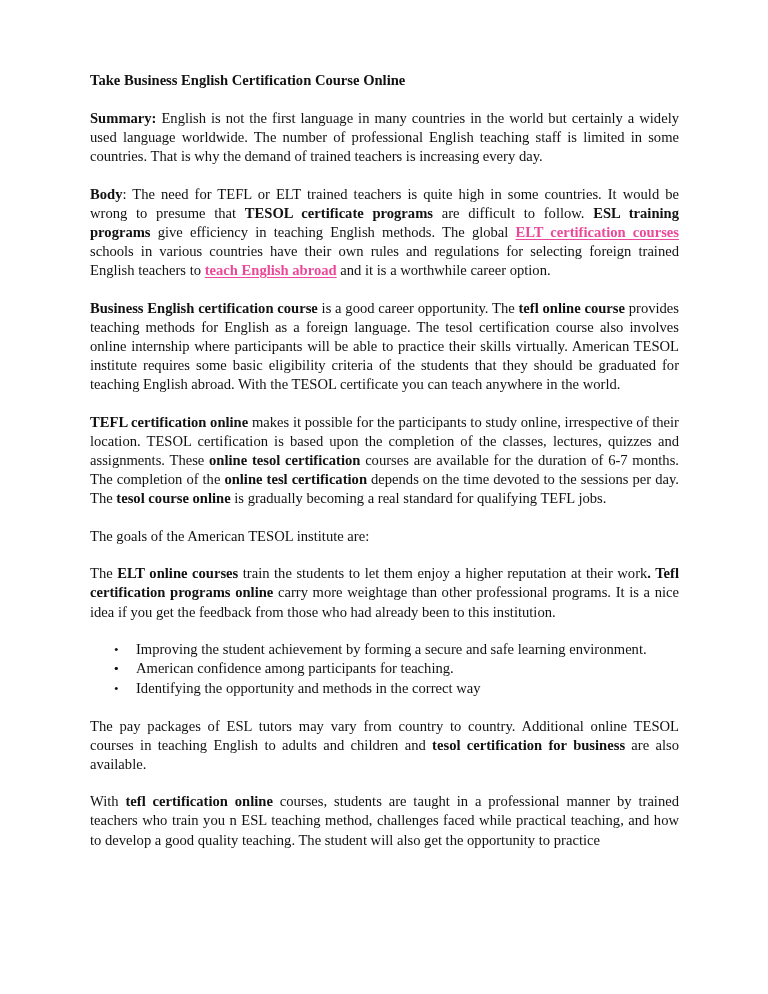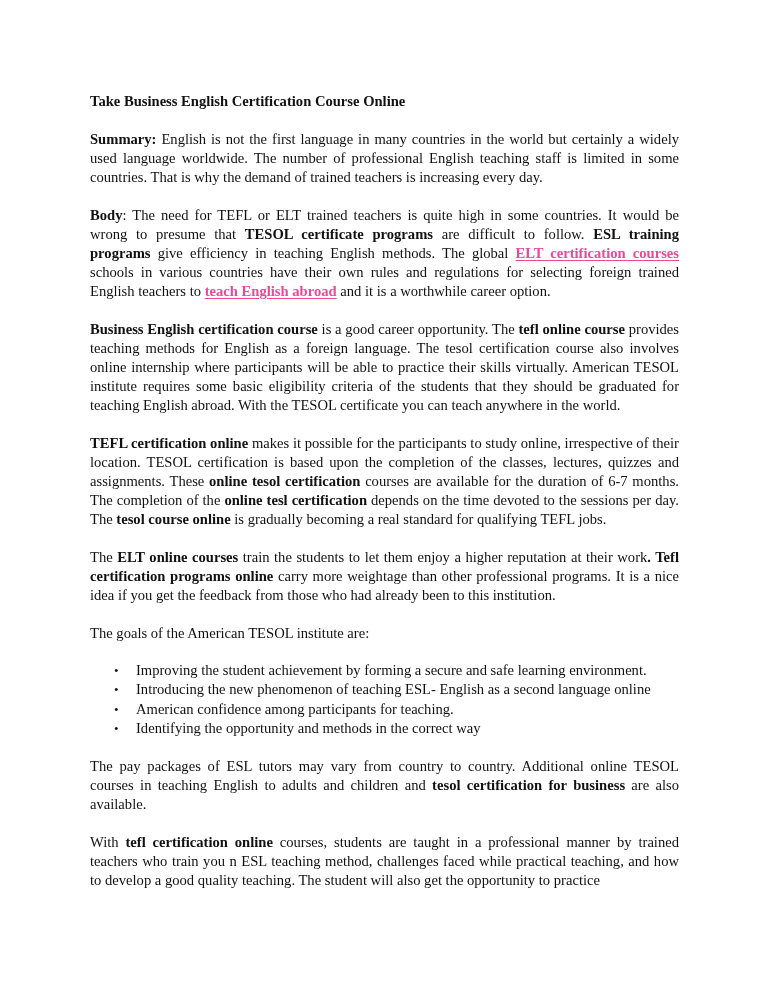--- a/index.html
+++ b/index.html
@@ -11,21 +11,21 @@
       width: 768px;
       height: 994px;
       overflow: hidden;
       position: relative;
       font-family: "Liberation Serif", "DejaVu Serif", serif;
       color: #111111;
     }
     .page {
       position: absolute;
       left: 90px;
-      top: 92px;
+      top: 71px;
       width: 589px;
       font-size: 14.6px;
       line-height: 19.1px;
     }
     .title {
       font-weight: bold;
       margin: 0 0 19px 0;
     }
     p {
       margin: 0 0 18.5px 0;
@@ -66,27 +66,27 @@
   <div class="title">Take Business English Certification Course Online</div>
 
   <p><b>Summary:</b><span> English is not the first language in many countries in the world but certainly a widely used language worldwide. The number of professional English teaching staff is limited in some countries. That is why the demand of trained teachers is increasing every day.</span></p>
 
   <p><b>Body</b><span>: The need for TEFL or ELT trained teachers is quite high in some countries. It would be wrong to presume that </span><b>TESOL certificate programs</b><span> are difficult to follow. </span><b>ESL training programs</b><span> give efficiency in teaching English methods. The global </span><a class="link" href="#">ELT certification courses</a><span> schools in various countries have their own rules and regulations for selecting foreign trained English teachers to </span><a class="link" href="#">teach English abroad</a><span> and it is a worthwhile career option.</span></p>
 
   <p><b>Business English certification course</b><span> is a good career opportunity. The </span><b>tefl online course</b><span> provides teaching methods for English as a foreign language. The tesol certification course also involves online internship where participants will be able to practice their skills virtually. American TESOL institute requires some basic eligibility criteria of the students that they should be graduated for teaching English abroad. With the TESOL certificate you can teach anywhere in the world.</span></p>
 
   <p><b>TEFL certification online</b><span> makes it possible for the participants to study online, irrespective of their location. TESOL certification is based upon the completion of the classes, lectures, quizzes and assignments. These </span><b>online tesol certification</b><span> courses are available for the duration of 6-7 months. The completion of the </span><b>online tesl certification</b><span> depends on the time devoted to the sessions per day. The </span><b>tesol course online</b><span> is gradually becoming a real standard for qualifying TEFL jobs.</span></p>
 
+  <p>The goals of the American TESOL institute are:</p>
+
   <p><span>The </span><b>ELT online courses</b><span> train the students to let them enjoy a higher reputation at their work</span><b>. Tefl certification programs online</b><span> carry more weightage than other professional programs. It is a nice idea if you get the feedback from those who had already been to this institution.</span></p>
-
-  <p>The goals of the American TESOL institute are:</p>
 
   <ul class="goals">
     <li><span class="bullet">•</span><span>Improving the student achievement by forming a secure and safe learning environment.</span></li>
-    <li><span class="bullet">•</span><span>Introducing the new phenomenon of teaching ESL- English as a second language online</span></li>
+    <li><span class="bullet">•</span></li>
     <li><span class="bullet">•</span><span>American confidence among participants for teaching.</span></li>
     <li><span class="bullet">•</span><span>Identifying the opportunity and methods in the correct way</span></li>
   </ul>
 
   <p><span>The pay packages of ESL tutors may vary from country to country. Additional online TESOL courses in teaching English to adults and children and </span><b>tesol certification for business</b><span> are also available.</span></p>
 
   <p class="last-para"><span>With </span><b>tefl certification online</b><span> courses, students are taught in a professional manner by trained teachers who train you n ESL teaching method, challenges faced while practical teaching, and how to develop a good quality teaching. The student will also get the opportunity to practice</span></p>
 
 </div>
 

